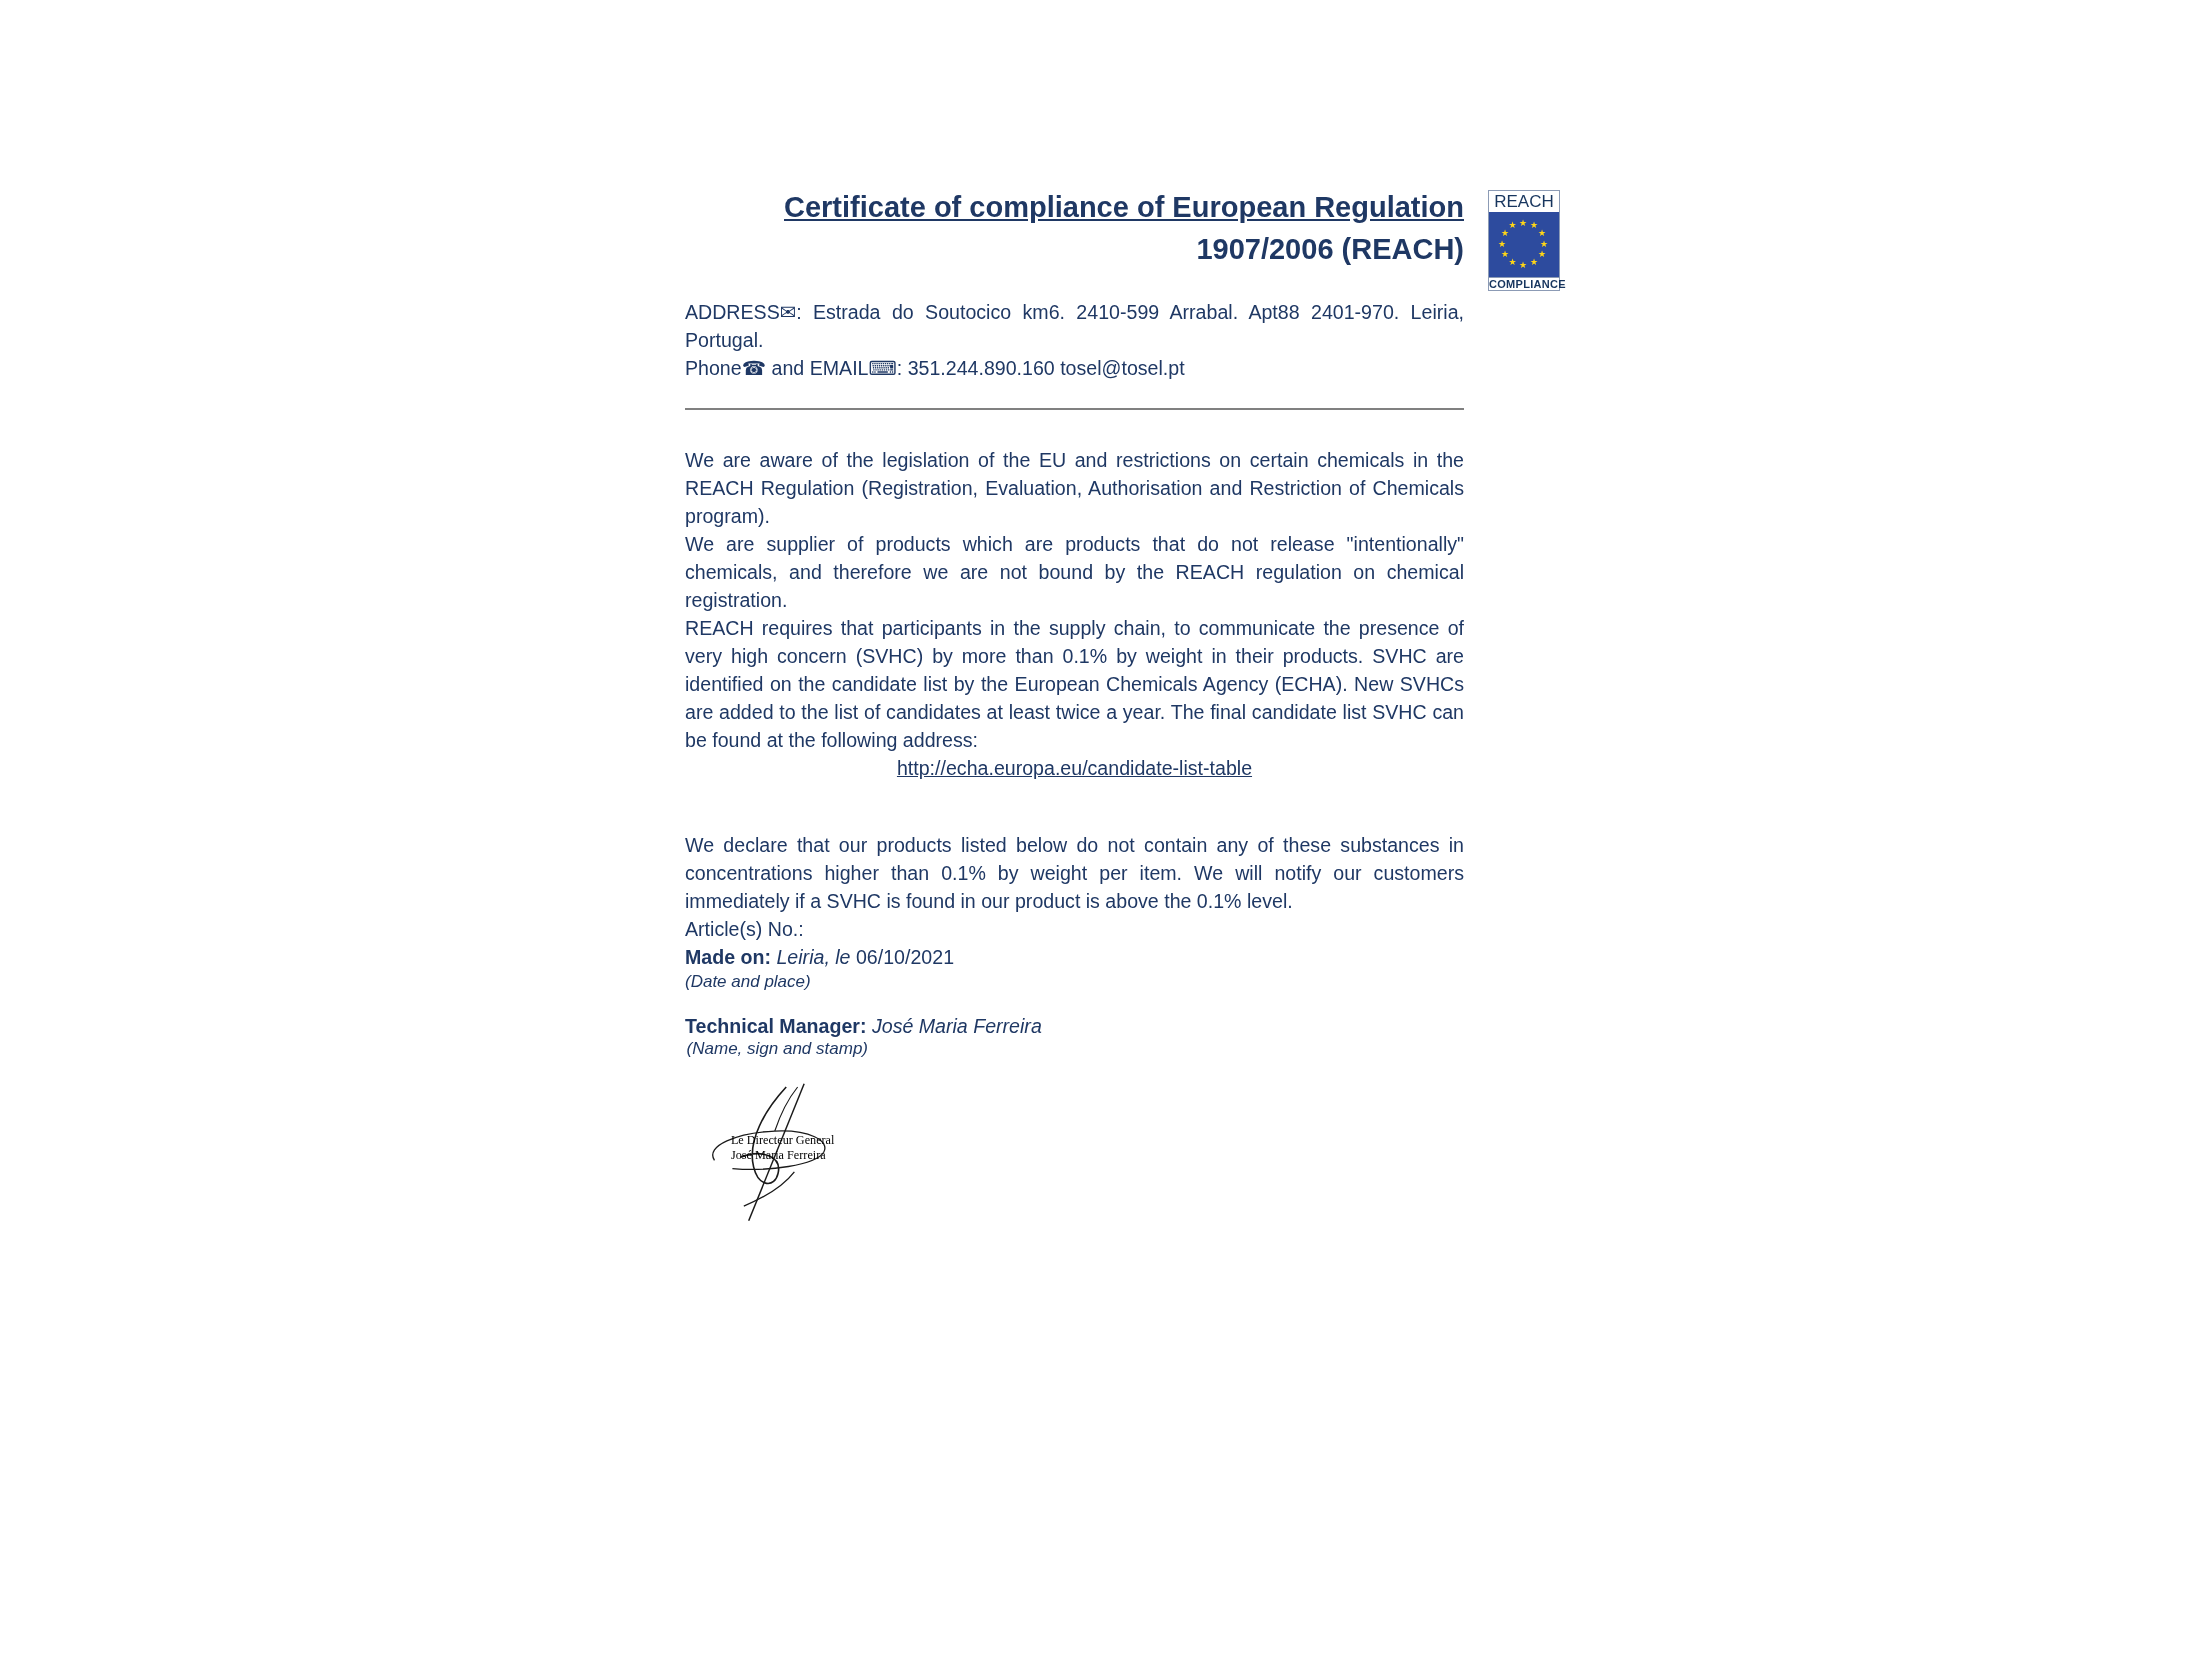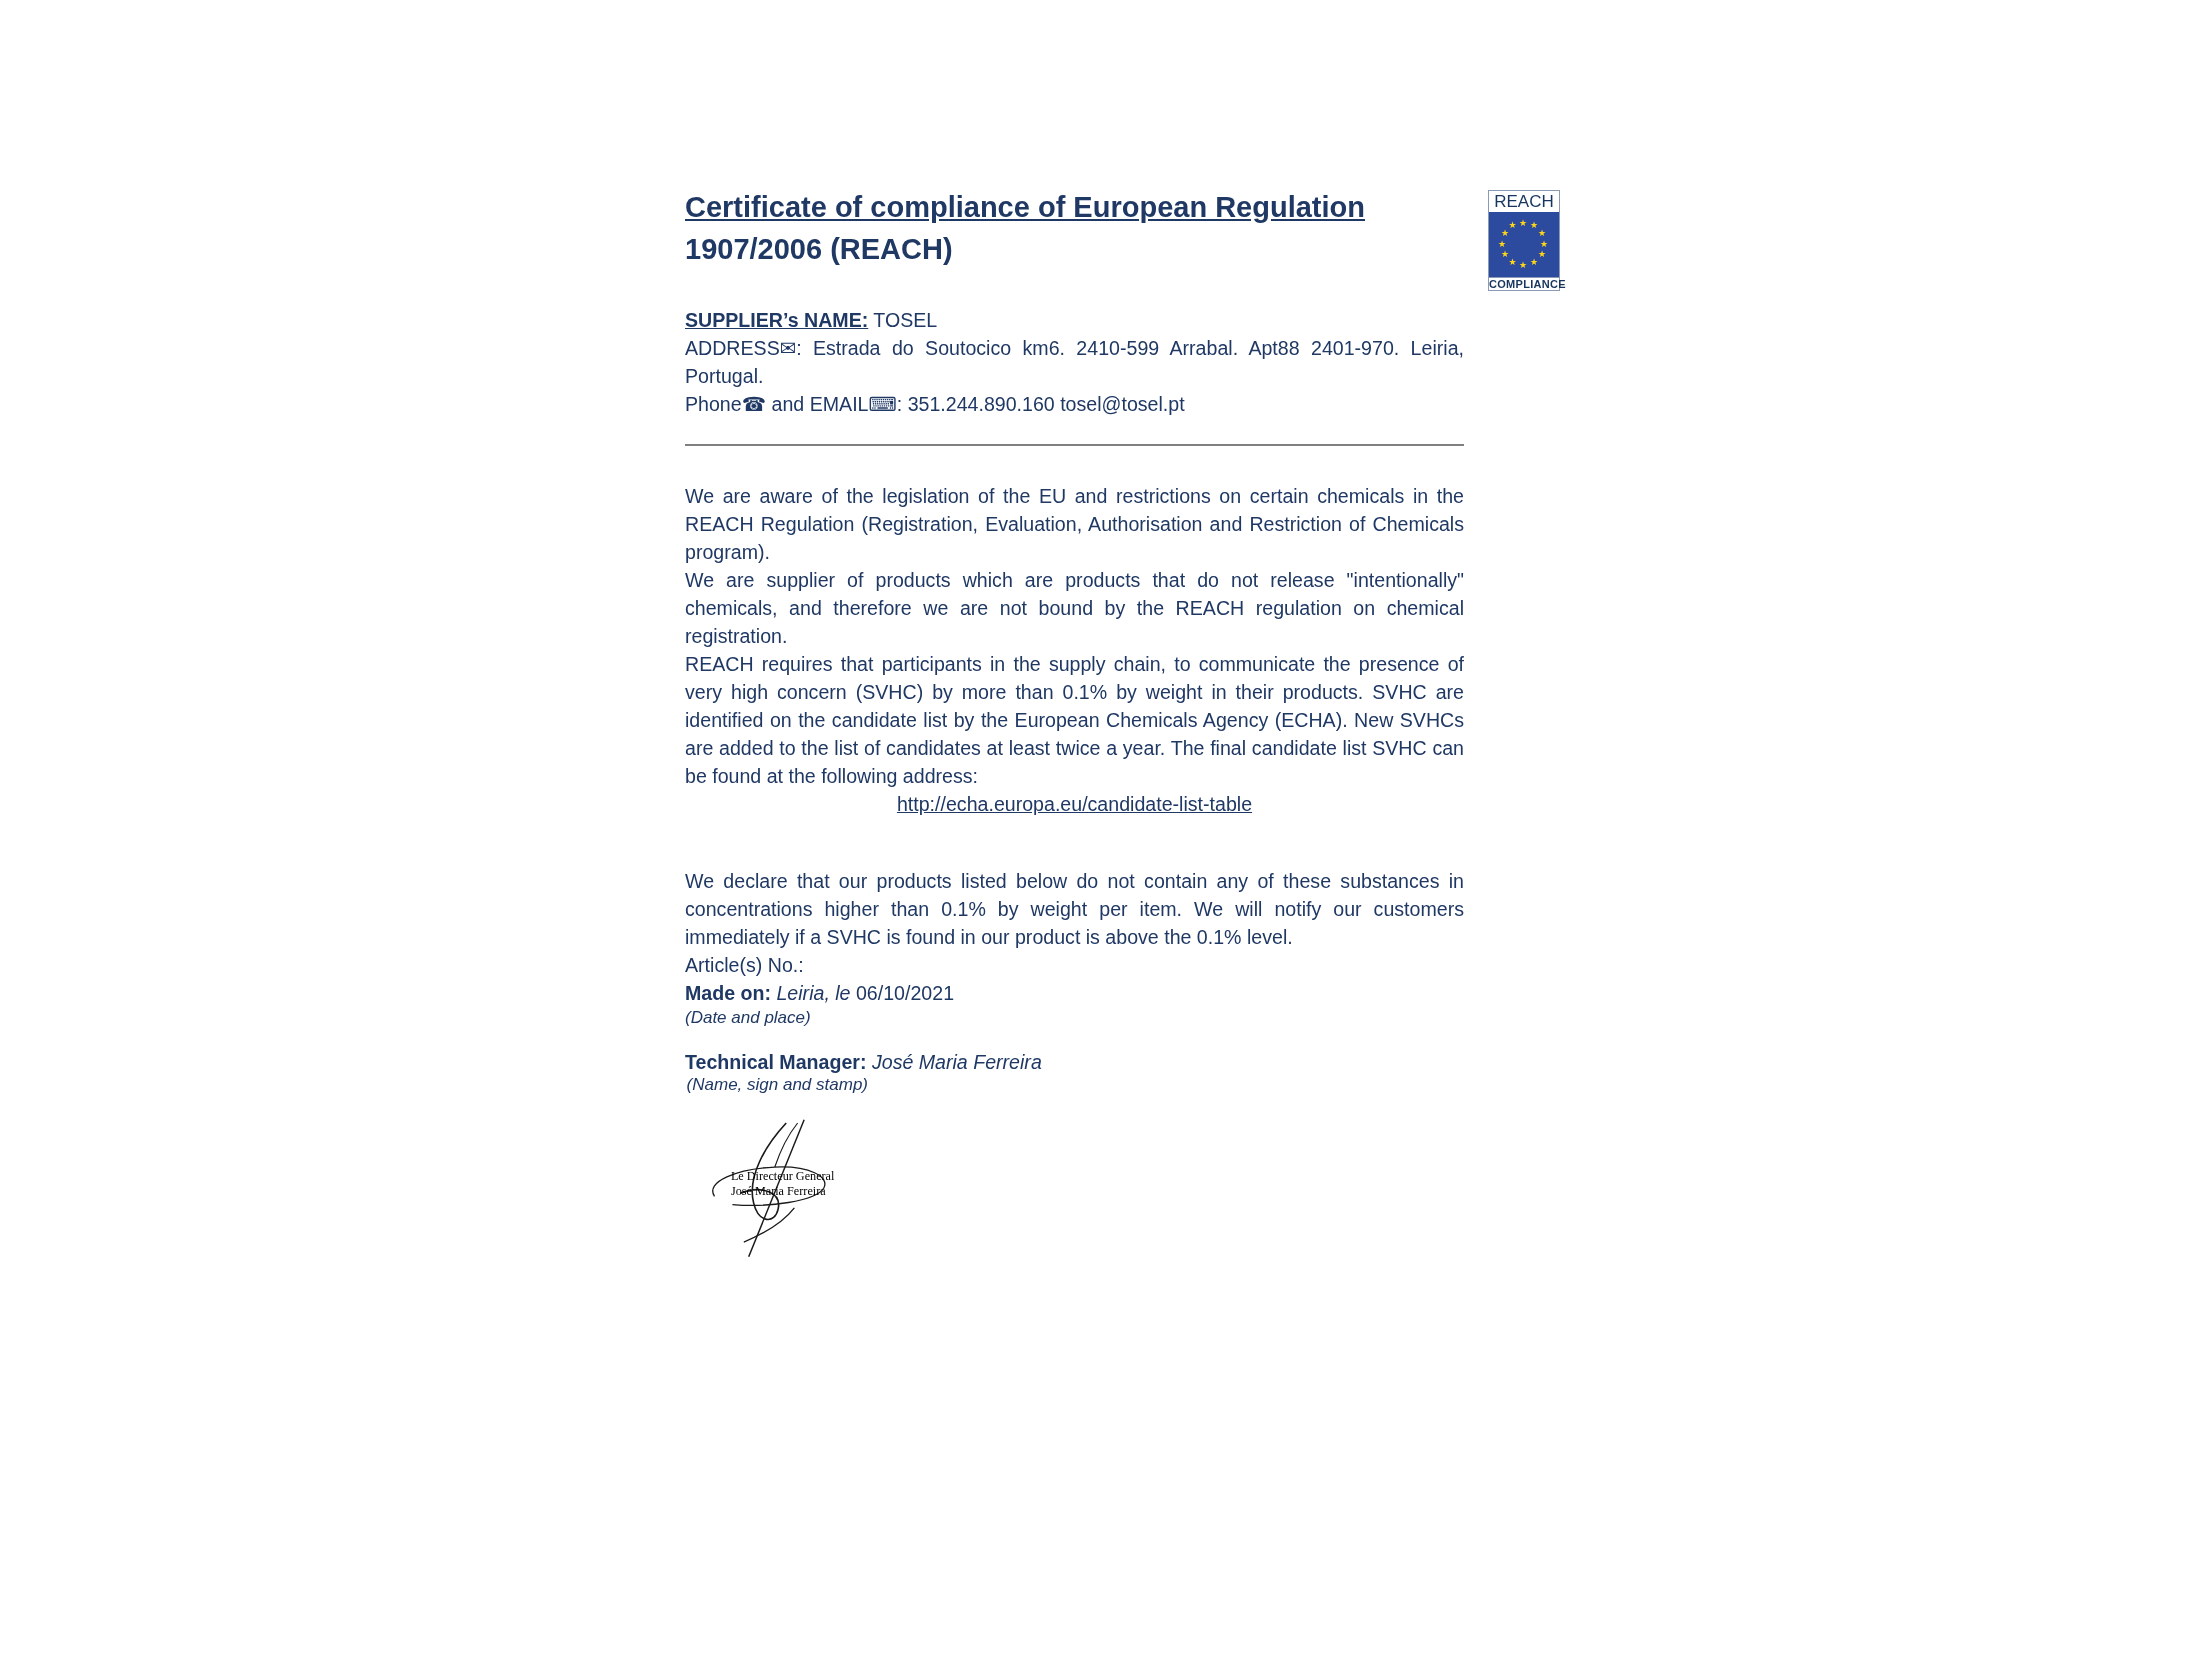--- a/index.html
+++ b/index.html
@@ -12,24 +12,24 @@
     font-family: "Liberation Sans", sans-serif;
     color: #1f3864;
   }
   .doc {
     position: absolute;
     left: 685px;
     top: 186px;
     width: 779px;
   }
   h1.doc-title {
-    margin: 0 0 36px 0;
+    margin: 0 0 28px 0;
     font-size: 29px;
     line-height: 42px;
-    text-align: left;
+    text-align: right;
     font-weight: bold;
     color: #1f3864;
   }
   .u { text-decoration: underline; }
   p.body {
     margin: 0;
     font-size: 19.6px;
     line-height: 28px;
     text-align: justify;
     color: #1f3864;
@@ -142,21 +142,20 @@
         <span class="eu-star" style="color: rgb(255, 214, 23); left: 16px; top: 21px;">★</span>
         <span class="eu-star" style="color: rgb(255, 214, 23); left: 23.6px; top: 13.4px;">★</span>
       </div>
     <div class="reach-logo-footer">COMPLIANCE</div>
   </div>
 
   <div class="doc">
 
     <h1 class="doc-title"><span class="u">Certificate of compliance of European Regulation</span><br><span>1907/2006 (REACH)</span></h1>
 
-    <p class="body"><span class="bold u">SUPPLIER’s NAME:</span> <span>TOSEL</span></p>
 
     <p class="body"><span>ADDRESS</span><span class="icon-glyph">✉</span><span>: Estrada do Soutocico km6. 2410-599 Arrabal. Apt88 2401-970. Leiria, Portugal.</span></p>
 
     <p class="body"><span>Phone</span><span class="icon-glyph">☎</span> <span>and EMAIL</span><span class="icon-glyph">⌨</span><span>: 351.244.890.160 tosel@tosel.pt</span></p>
 
     <hr class="rule">
 
     <p class="body mb56">We are aware of the legislation of the EU and restrictions on certain chemicals in the REACH Regulation (Registration, Evaluation, Authorisation and Restriction of Chemicals program).</p>
 
     <p class="body mb76">We are supplier of products which are products that do not release "intentionally" chemicals, and therefore we are not bound by the REACH regulation on chemical registration.</p>

